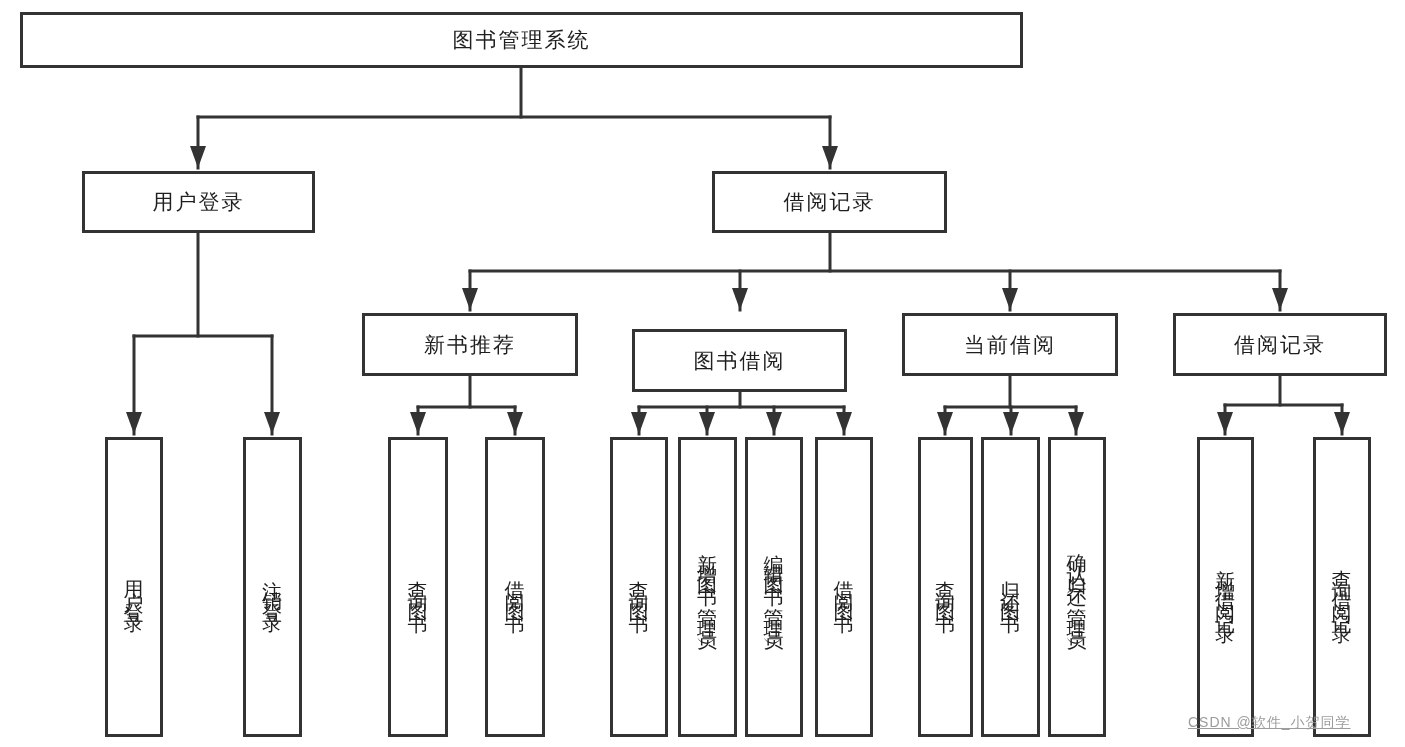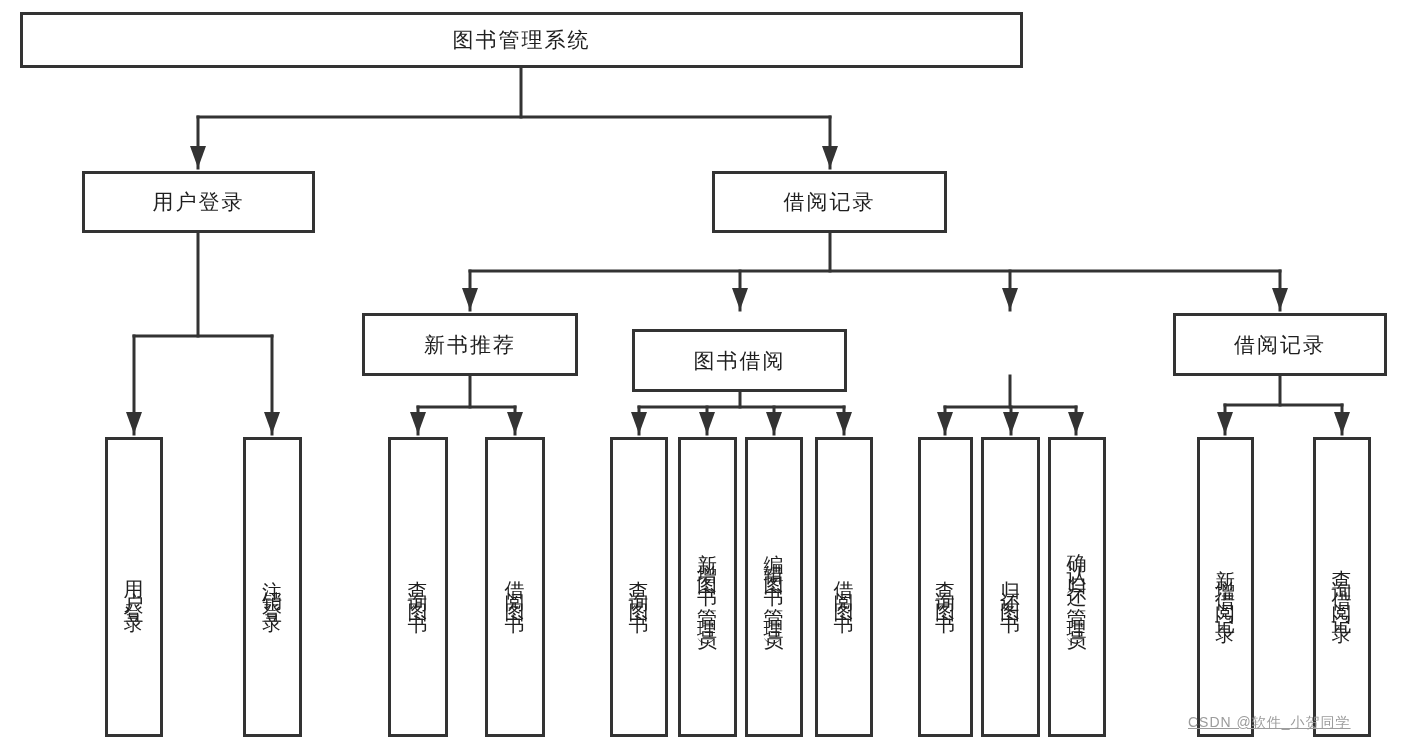--- a/index.html
+++ b/index.html
@@ -129,20 +129,23 @@
   <div class="node b-l2b">
     <span class="hlabel">借阅记录</span>
   </div>
 
   <div class="node b-l3a">
     <span class="hlabel">新书推荐</span>
   </div>
   <div class="node b-l3b">
     <span class="hlabel">图书借阅</span>
   </div>
+  <div class="node b-l3c">
+    <span class="hlabel">当前借阅</span>
+  </div>
   <div class="node b-l3d">
     <span class="hlabel">借阅记录</span>
   </div>
 
   <div class="node leaf b-a1">
     <span class="vlabel">用户登录</span>
   </div>
   <div class="node leaf b-a2">
     <span class="vlabel">注销登录</span>
   </div>

